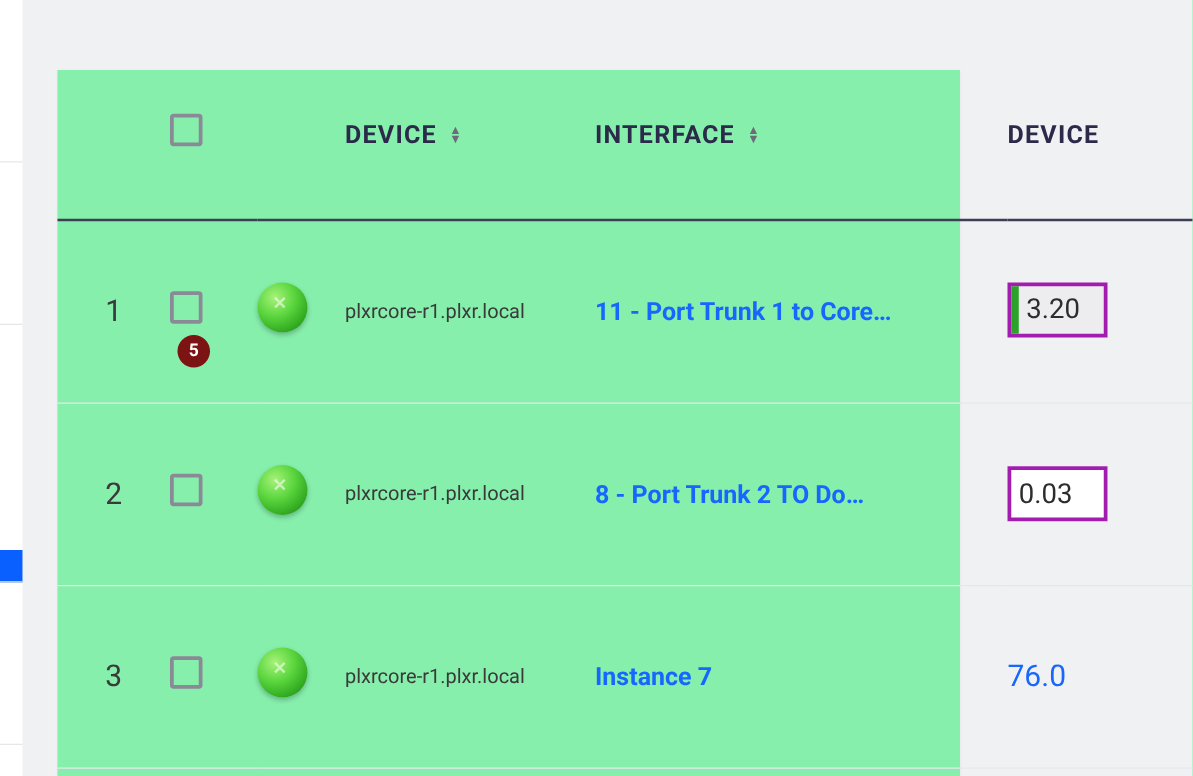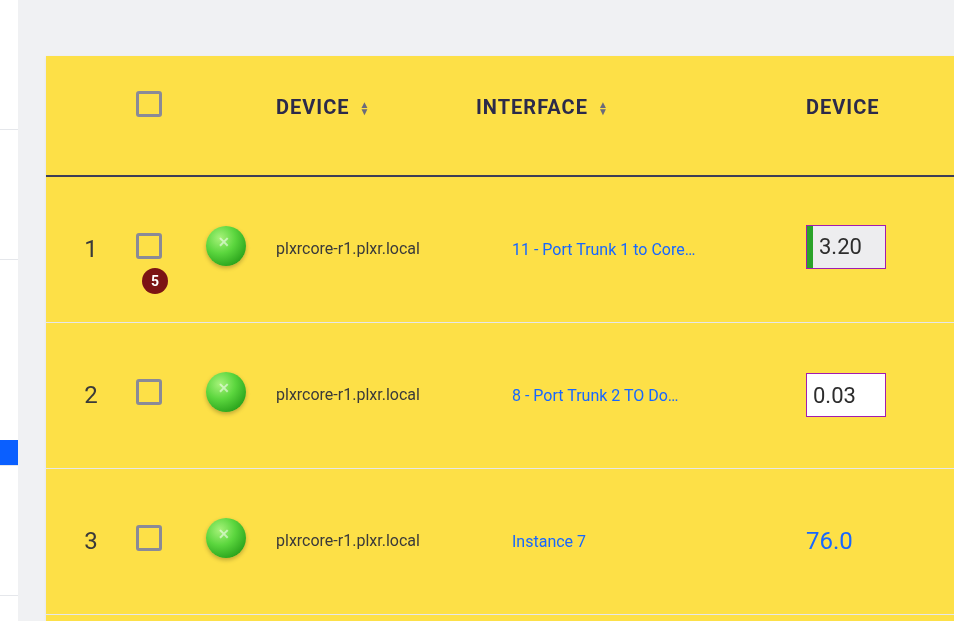--- a/index.html
+++ b/index.html
@@ -29,23 +29,23 @@
     }
     .sidebar-stub .segment.active {
       background: #0a5fff;
       height: 26px;
       margin-top: 180px;
     }
     .panel {
       position: absolute;
       left: 46px;
       top: 56px;
-      width: 908px;
+      width: 722px;
       height: 565px;
-      background: #fde047;
+      background: #86efac;
       box-shadow: 0 1px 3px rgba(0,0,0,0.06);
     }
     table.grid {
       width: 100%;
       border-collapse: collapse;
       table-layout: fixed;
     }
     thead tr {
       height: 120px;
     }
@@ -109,32 +109,31 @@
       color: rgba(255,255,255,0.55);
       font-weight: bold;
     }
     .device-text {
       color: #3a3a3a;
       font-size: 16px;
       line-height: 1.25;
     }
     .link {
       color: #1767ff;
-      font-weight: 400;
-      font-size: 16px;
+      font-weight: 700;
+      font-size: 20px;
       cursor: pointer;
       white-space: nowrap;
       overflow: hidden;
       text-overflow: ellipsis;
       display: block;
-      margin-left: 36px;
     }
     .metric-box {
       background: #ededef;
-      border: 1px solid #a21caf;
+      border: 3px solid #a21caf;
       height: 44px;
       display: inline-flex;
       align-items: center;
       padding: 0 6px 0 0;
       font-size: 22px;
       color: #2d2d2d;
       min-width: 80px;
       position: relative;
     }
     .metric-box .bar {

